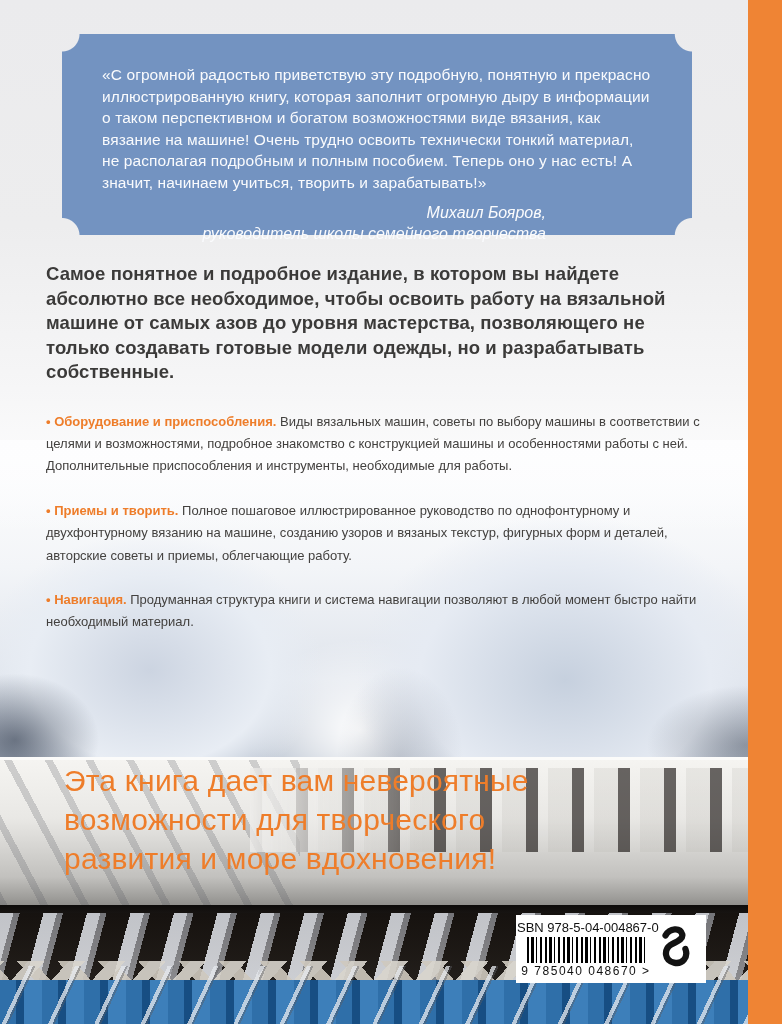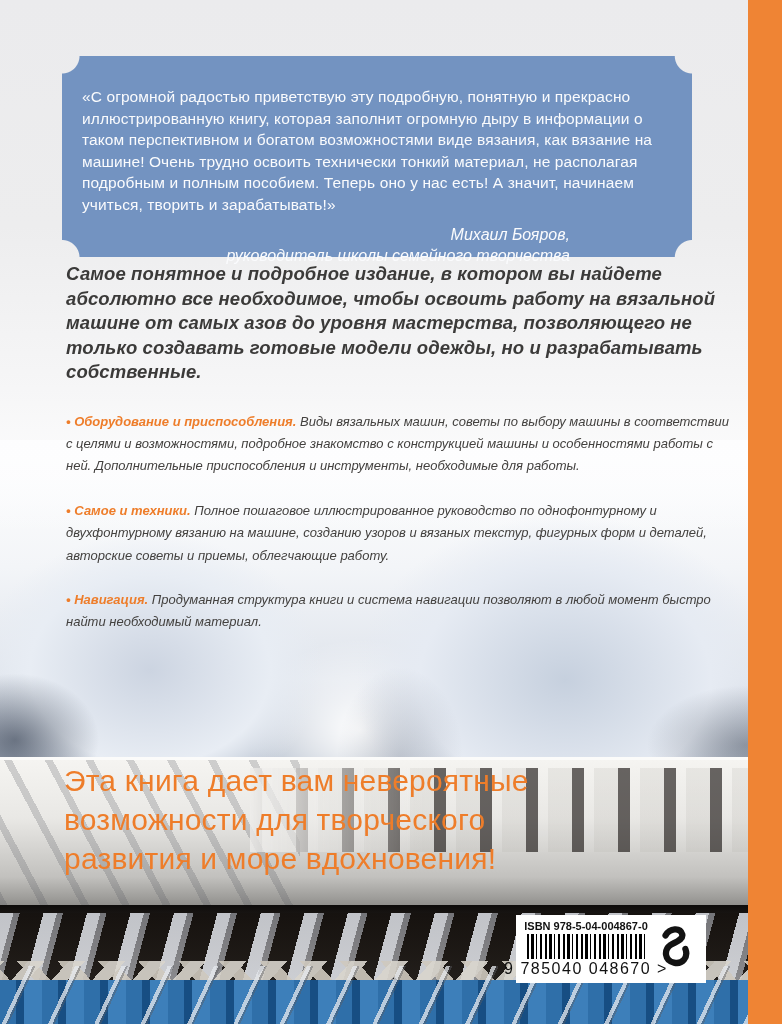--- a/index.html
+++ b/index.html
@@ -70,36 +70,36 @@
     position:absolute;left:0;right:0;bottom:0;height:44px;
     background:repeating-linear-gradient(90deg,#2f6fa9 0 16px,#174e83 16px 24px,#3d7fba 24px 42px);
   }
   .machine .m-needles{
     position:absolute;left:0;right:0;bottom:0;height:58px;opacity:.85;
     background:repeating-linear-gradient(115deg,rgba(0,0,0,0) 0 26px,rgba(228,231,236,0.9) 26px 30px,rgba(90,92,98,0.5) 30px 32px,rgba(0,0,0,0) 32px 42px);
   }
 
   
   .quote-box{
-    position:absolute;top:56px;left:62px;width:630px;height:201px;
-    padding:30px 38px 0 20px;color:#fafbfd;
+    position:absolute;top:34px;left:62px;width:630px;height:201px;
+    padding:30px 38px 0 40px;color:#fafbfd;
     background:
       radial-gradient(circle at 0 0,     rgba(0,0,0,0) 17px,var(--quote-blue) 18px) top left    / 51% 51% no-repeat,
       radial-gradient(circle at 100% 0,  rgba(0,0,0,0) 17px,var(--quote-blue) 18px) top right   / 51% 51% no-repeat,
       radial-gradient(circle at 0 100%,  rgba(0,0,0,0) 17px,var(--quote-blue) 18px) bottom left / 51% 51% no-repeat,
       radial-gradient(circle at 100% 100%,rgba(0,0,0,0) 17px,var(--quote-blue) 18px) bottom right/ 51% 51% no-repeat;
   }
   .quote-text{font-size:15.5px;line-height:21.6px;letter-spacing:.1px;}
   .quote-attrib{
-    margin-top:8px;margin-right:84px;text-align:right;
+    margin-top:8px;margin-right:108px;text-align:right;
     font-style:italic;font-size:16px;line-height:21px;white-space:pre-line;
   }
 
   
-  .content{position:absolute;top:262px;left:66px;width:664px;z-index:3;font-style:italic;}
+  .content{position:absolute;top:262px;left:46px;width:664px;z-index:3;}
   .intro{
     font-weight:700;color:#3b3a39;font-size:18.5px;line-height:24.5px;
     margin-bottom:26px;letter-spacing:.1px;
   }
   .bullet{font-size:13px;line-height:22.4px;color:#43413f;margin-bottom:22px;}
   .b-title{color:var(--accent-orange);font-weight:700;}
   .b-title::before{content:"\2022  ";}
 
   
   .tagline{
@@ -107,26 +107,26 @@
     font-size:30px;font-weight:400;line-height:39px;color:var(--accent-orange);
     white-space:pre-line;letter-spacing:.2px;
   }
 
   
   .barcode-box{
     position:absolute;top:915px;left:516px;width:190px;height:68px;z-index:5;
     background:#ffffff;display:flex;align-items:stretch;padding:5px 4px 5px 6px;
   }
   .bc-left{width:128px;display:flex;flex-direction:column;align-items:center;}
-  .bc-isbn{font-size:11px;color:#111;white-space:nowrap;font-weight:bold;}
+  .bc-isbn{font-size:13px;color:#111;white-space:nowrap;}
   .bc-bars{
     width:118px;height:29px;margin-top:2px;
     background:repeating-linear-gradient(90deg,#000 0 2px,#fff 2px 4px,#000 4px 7px,#fff 7px 9px,#000 9px 10px,#fff 10px 13px,#000 13px 15px,#fff 15px 18px);
   }
-  .bc-digits{font-size:16px;color:#111;letter-spacing:1.5px;margin-top:1px;white-space:nowrap;}
+  .bc-digits{font-size:12px;color:#111;letter-spacing:1.5px;margin-top:1px;white-space:nowrap;}
   .bc-logo{flex:1;display:flex;align-items:center;justify-content:center;}
 
   
   .orange-stripe{
     position:absolute;top:0;right:0;width:34px;height:1024px;z-index:6;
     background:var(--stripe-orange);
   }
 </style>
 </head>
 <body>
@@ -154,21 +154,21 @@
   </div>
 
   <div class="content">
     <p class="intro">Самое понятное и подробное издание, в котором вы найдете абсолютно все необходимое, чтобы освоить работу на вязальной машине от самых азов до уровня мастерства, позволяющего не только создавать готовые модели одежды, но и разрабатывать собственные.</p>
 
     <p class="bullet">
       <span class="b-title">Оборудование и приспособления.</span>
       <span class="b-text">Виды вязальных машин, советы по выбору машины в соответствии с целями и возможностями, подробное знакомство с конструкцией машины и особенностями работы с ней. Дополнительные приспособления и инструменты, необходимые для работы.</span>
     </p>
     <p class="bullet">
-      <span class="b-title">Самое и техники.</span>
+      <span class="b-title">Приемы и творить.</span>
       <span class="b-text">Полное пошаговое иллюстрированное руководство по однофонтурному и двухфонтурному вязанию на машине, созданию узоров и вязаных текстур, фигурных форм и деталей, авторские советы и приемы, облегчающие работу.</span>
     </p>
     <p class="bullet">
       <span class="b-title">Навигация.</span>
       <span class="b-text">Продуманная структура книги и система навигации позволяют в любой момент быстро найти необходимый материал.</span>
     </p>
   </div>
 
   <div class="tagline">Эта книга дает вам невероятные
 возможности для творческого

